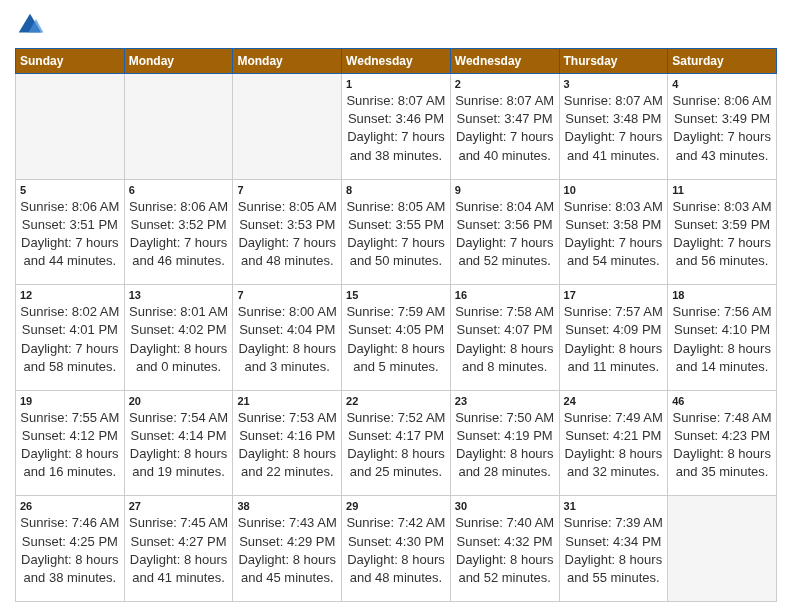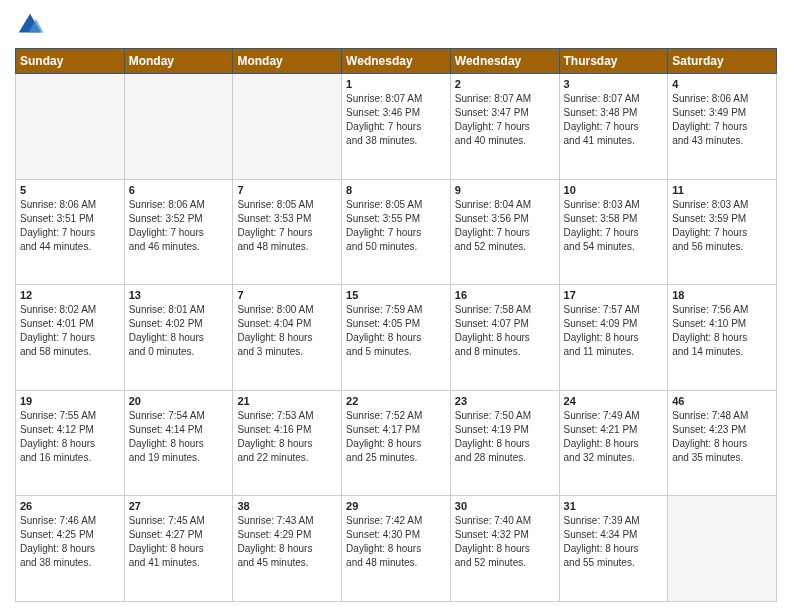--- a/index.html
+++ b/index.html
@@ -82,23 +82,24 @@
     .calendar tbody tr td.empty {
       background: #f5f5f5;
     }
     .day-num {
       font-size: 11px;
       font-weight: bold;
       margin-bottom: 2px;
       color: #222;
     }
     .day-info {
-      font-size: 10px;
+      font-size: 13px;
       color: #333;
       line-height: 1.4;
+      text-align: center;
     }
   </style>
 </head>
 <body>
 
 <div class="page">
   <div class="header">
     <div class="logo">
       <svg class="logo-icon" viewBox="0 0 40 40">
         <polygon points="20,5 35,30 5,30" fill="#1a5fa8"></polygon>

